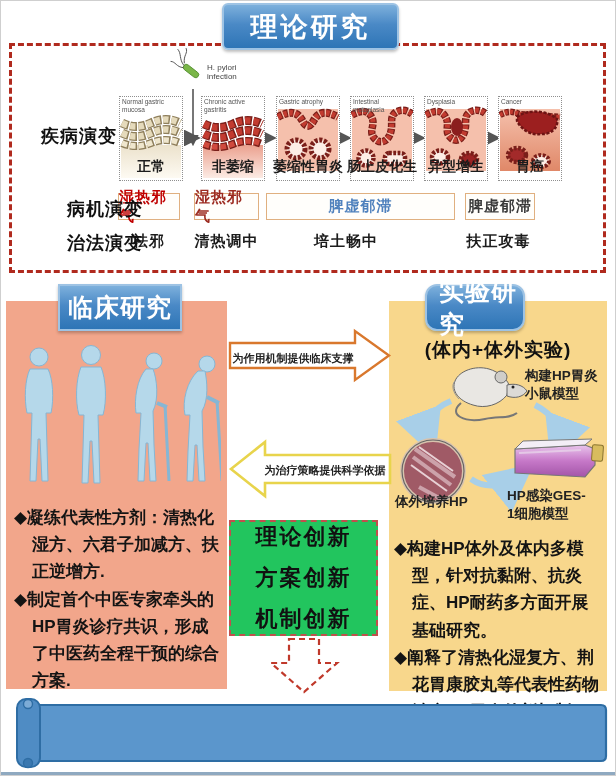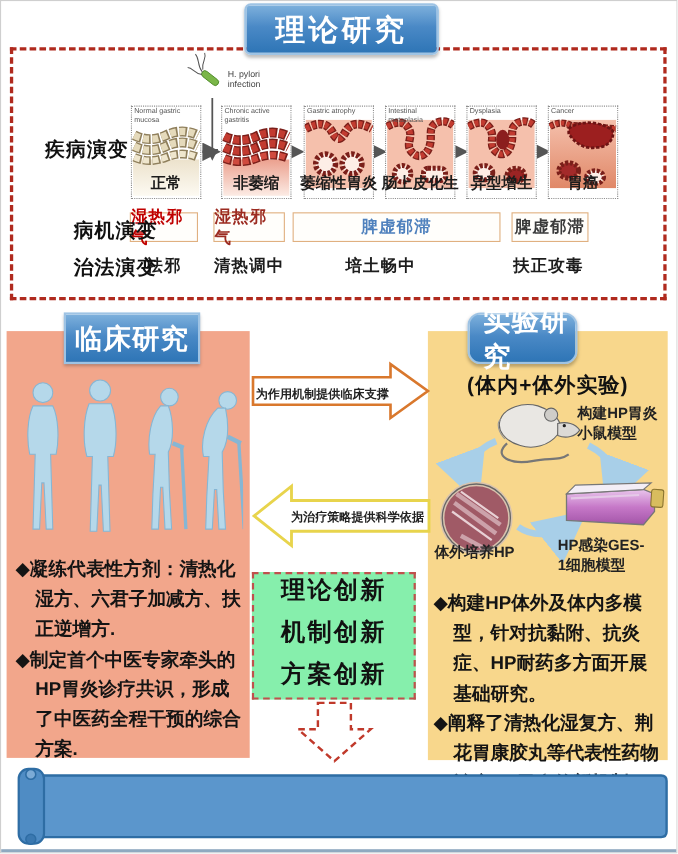--- a/index.html
+++ b/index.html
@@ -41,21 +41,21 @@
 
   .exp-subtitle { position:absolute; left:388px; top:336px; width:218px; text-align:center; font-size:19px; font-weight:bold; color:#111; z-index:4; letter-spacing:1px;}
   .exp-caption { position:absolute; font-size:13.5px; font-weight:bold; color:#222; white-space:pre-line; z-index:4; line-height:1.35; }
 
   .figure-svg { position:absolute; z-index:3; }
 
   .block-arrow { position:absolute; z-index:5; }
   .block-arrow-text { position:absolute; font-size:11px; font-weight:600; color:#222; text-align:center; z-index:6; }
 
   .innov-box { position:absolute; left:228px; top:519px; width:149px; height:116px; border:2px dashed #c0504d;
-    background:#86efac; z-index:5; display:flex; flex-direction:column; justify-content:flex-start; gap:8px; }
+    background:#22c55e; z-index:5; display:flex; flex-direction:column; justify-content:space-between; gap:8px; }
   .innov-item { text-align:center; font-size:22px; font-weight:bold; color:#111; letter-spacing:2px; }
 
   .banner { position:absolute; left:8px; top:696px; width:600px; height:74px; z-index:5; }
   .banner-text { position:absolute; left:40px; top:710px; width:560px; text-align:center; font-size:28px;
     font-weight:bold; color:#fff; z-index:6; letter-spacing:2px; text-shadow:0 1px 2px rgba(0,0,0,.25); }
 
   .bottom-edge { position:absolute; left:0; bottom:0; width:100%; height:3px; background:#8fa9c0; z-index:1; }
 </style>
 </head>
 <body>
@@ -323,22 +323,22 @@
   </svg>
   <div class="block-arrow-text" style="left:231px; top:350px; width:122px;">为作用机制提供临床支撑</div>
 
   <svg class="block-arrow" style="left:227px; top:437px;" width="164" height="62" viewBox="0 0 164 62">
     <path d="M162,17 L37,17 L37,4 L3,31 L37,58 L37,45 L162,45 Z" fill="#fff" stroke="#e8d44c" stroke-width="2.6"></path>
   </svg>
   <div class="block-arrow-text" style="left:263px; top:462px; width:122px;">为治疗策略提供科学依据</div>
 
   <div class="innov-box">
     <div class="innov-item">理论创新</div>
+    <div class="innov-item">方案创新</div>
     <div class="innov-item">机制创新</div>
-    <div class="innov-item">方案创新</div>
   </div>
 
   <svg class="block-arrow" style="left:262px; top:636px;" width="82" height="58" viewBox="0 0 82 58">
     <path d="M26,2 L56,2 L56,26 L74,26 L41,55 L8,26 L26,26 Z" fill="none" stroke="#c0392b" stroke-width="2.2" stroke-dasharray="6 4"></path>
   </svg>
 
   <svg class="banner" viewBox="0 0 600 74">
     <path d="M28,8 L592,8 Q597,8 597,13 L597,59 Q597,64 592,64 L28,64 Z" fill="#5b96cc" stroke="#2e6da4" stroke-width="2.2"></path>
     <rect x="8" y="2" width="23" height="68" rx="9" fill="#4f8cc4" stroke="#2e6da4" stroke-width="2"></rect>
     <circle cx="19" cy="7" r="4.5" fill="#7cabd6" stroke="#2e6da4" stroke-width="1.4"></circle>

